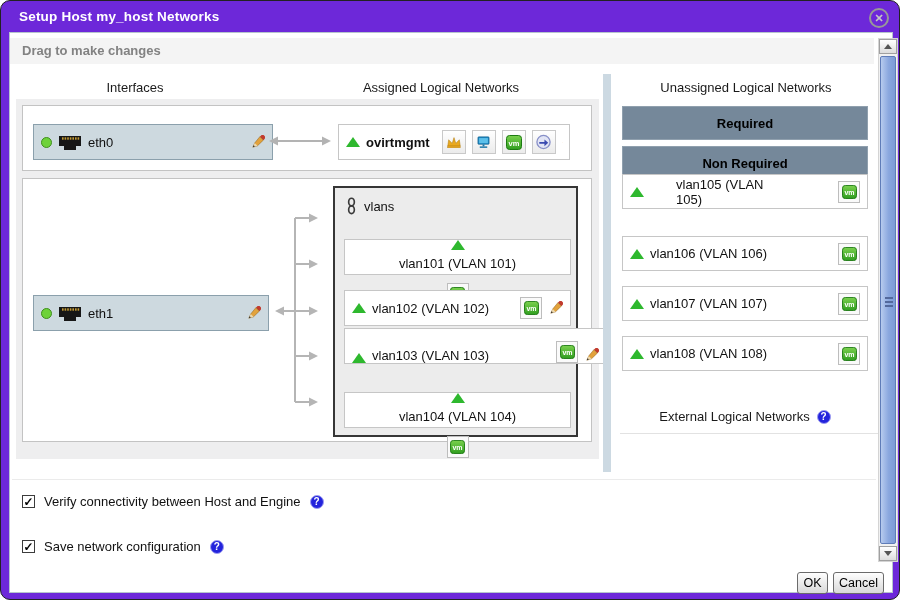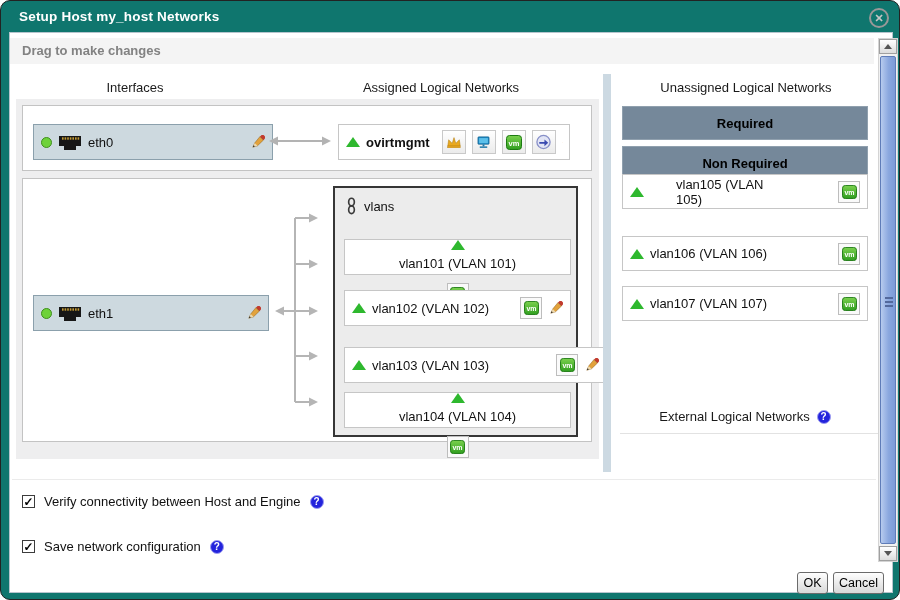--- a/index.html
+++ b/index.html
@@ -1,17 +1,17 @@
 <!DOCTYPE html>
 <html><head>
 <meta charset="utf-8">
 <style>
   html,body{margin:0;padding:0;}
   body{width:900px;height:600px;font-family:"Liberation Sans",sans-serif;background:#fff;position:relative;}
-  .dialog{position:absolute;left:0;top:0;width:898px;height:598px;background:#0f766e;border:1px solid #222;border-radius:10px;}
+  .dialog{position:absolute;left:0;top:0;width:898px;height:598px;background:#6d28d9;border:1px solid #222;border-radius:10px;}
   .title{position:absolute;left:18px;top:8px;color:#fff;font-size:13.5px;font-weight:bold;letter-spacing:.2px;}
   .close-btn{position:absolute;left:868px;top:7px;width:20px;height:20px;border:2px solid #989898;border-radius:50%;color:#c6c6c6;font-size:11px;font-weight:bold;text-align:center;line-height:16px;box-sizing:border-box;cursor:pointer;}
   .content{position:absolute;left:8px;top:31px;width:884px;height:561px;background:#fff;border:1px solid #b6c4cd;box-sizing:border-box;}
   .strip{position:absolute;left:0;top:5px;width:864px;height:26px;background:#f4f4f4;color:#828282;font-weight:bold;font-size:13px;line-height:26px;padding-left:12px;box-sizing:border-box;}
   .hdr{position:absolute;font-size:13px;color:#1a1a1a;text-align:center;}
   .backdrop{position:absolute;left:6px;top:66px;width:583px;height:360px;background:#eeeeef;}
   .panel-box{position:absolute;background:#fff;border:1px solid #c3c3c3;box-sizing:border-box;}
   .net-row{position:absolute;display:flex;align-items:center;background:#fff;border:1px solid #c6c6c6;box-sizing:border-box;padding:0 7px;gap:6px;height:36px;font-size:13px;color:#111;cursor:move;}
   .iface-row{background:#cdd9df;border:1px solid #8ba0ac;}
   .tri{width:0;height:0;border-left:7px solid transparent;border-right:7px solid transparent;border-bottom:10px solid #2eb82e;flex:none;}
@@ -193,21 +193,21 @@
               </svg>
           </span>
           <svg width="15" height="15" viewBox="0 0 16 16">
             <path d="M10.5 1.8 L14.2 5.5 L15.3 4.4 A1.9 1.9 0 0 0 11.6 0.7 Z" fill="#c23b2e"></path>
             <path d="M3 13 L5 8.5 L10.5 1.8 L14.2 5.5 L8 11.5 Z" fill="#e2a23c" stroke="#8a5a10" stroke-width="0.5"></path>
             <path d="M3 13 L5 8.5 L8 11.5 Z" fill="#ecd9b0"></path>
               <path d="M3 13 L3.9 11 L5.2 12.2 Z" fill="#222"></path>
           </svg>
         </div>
 
-        <div class="net-row" style="left:9px;top:159px;width:263px;">
+        <div class="net-row" style="left:9px;top:140px;width:263px;align-items:flex-end;">
           <span class="tri"></span>
           <span>vlan103 (VLAN 103)</span>
           <span class="grow"></span>
           <span class="vm-box">
             <svg width="15" height="14" viewBox="0 0 16 15">
                 <rect x="0.5" y="0.5" width="15" height="14" rx="3" fill="url(#gvm)" stroke="#1d7a12"></rect>
                 <text x="8" y="10.6" font-size="7.5" font-weight="bold" fill="#fff" text-anchor="middle" font-family="Liberation Sans, sans-serif">vm</text>
               </svg>
           </span>
           <svg width="15" height="15" viewBox="0 0 16 16">
@@ -284,20 +284,31 @@
       <span class="tri"></span>
       <span>vlan107 (VLAN 107)</span>
       <span class="grow"></span>
       <span class="vm-box">
         <svg width="15" height="14" viewBox="0 0 16 15">
             <rect x="0.5" y="0.5" width="15" height="14" rx="3" fill="url(#gvm)" stroke="#1d7a12"></rect>
             <text x="8" y="10.6" font-size="7.5" font-weight="bold" fill="#fff" text-anchor="middle" font-family="Liberation Sans, sans-serif">vm</text>
           </svg>
       </span>
     </div>
+    <div class="net-row" style="left:612px;top:303px;width:246px;height:35px;">
+      <span class="tri"></span>
+      <span>vlan108 (VLAN 108)</span>
+      <span class="grow"></span>
+      <span class="vm-box">
+        <svg width="15" height="14" viewBox="0 0 16 15">
+            <rect x="0.5" y="0.5" width="15" height="14" rx="3" fill="url(#gvm)" stroke="#1d7a12"></rect>
+            <text x="8" y="10.6" font-size="7.5" font-weight="bold" fill="#fff" text-anchor="middle" font-family="Liberation Sans, sans-serif">vm</text>
+          </svg>
+      </span>
+    </div>
 
     <div style="position:absolute;left:602px;top:376px;width:266px;display:flex;align-items:center;justify-content:center;gap:7px;font-size:13px;color:#1a1a1a;">
       <span>External Logical Networks</span>
       <span class="help">?</span>
     </div>
     <div class="thin-line" style="left:610px;top:400px;width:258px;"></div>
 
     <div class="thin-line" style="left:2px;top:446px;width:864px;background:#ebebeb;"></div>
 
     <div class="opt" style="left:12px;top:461px;">

